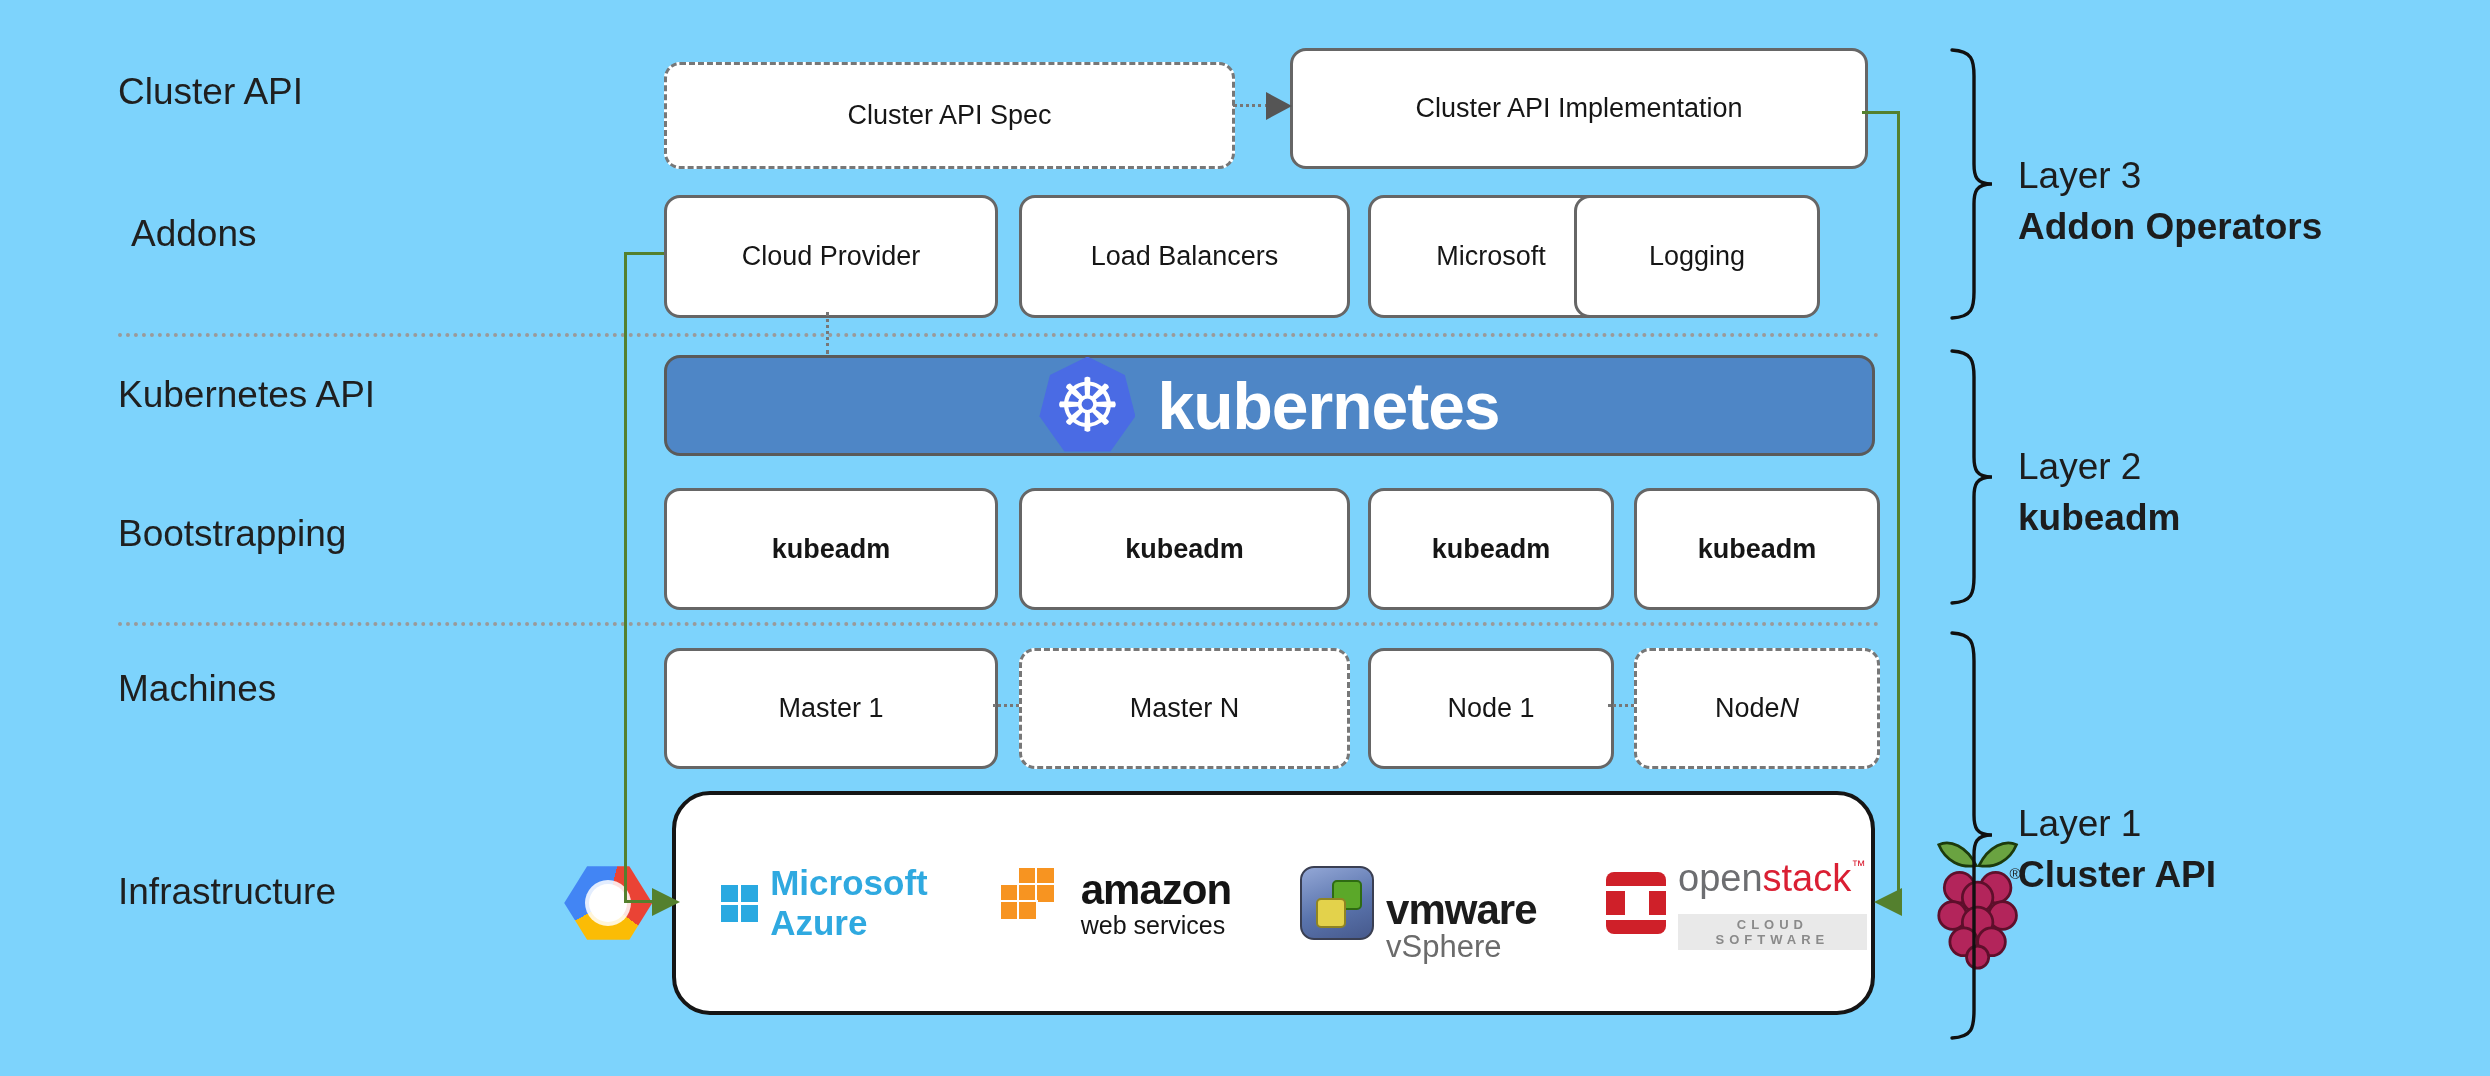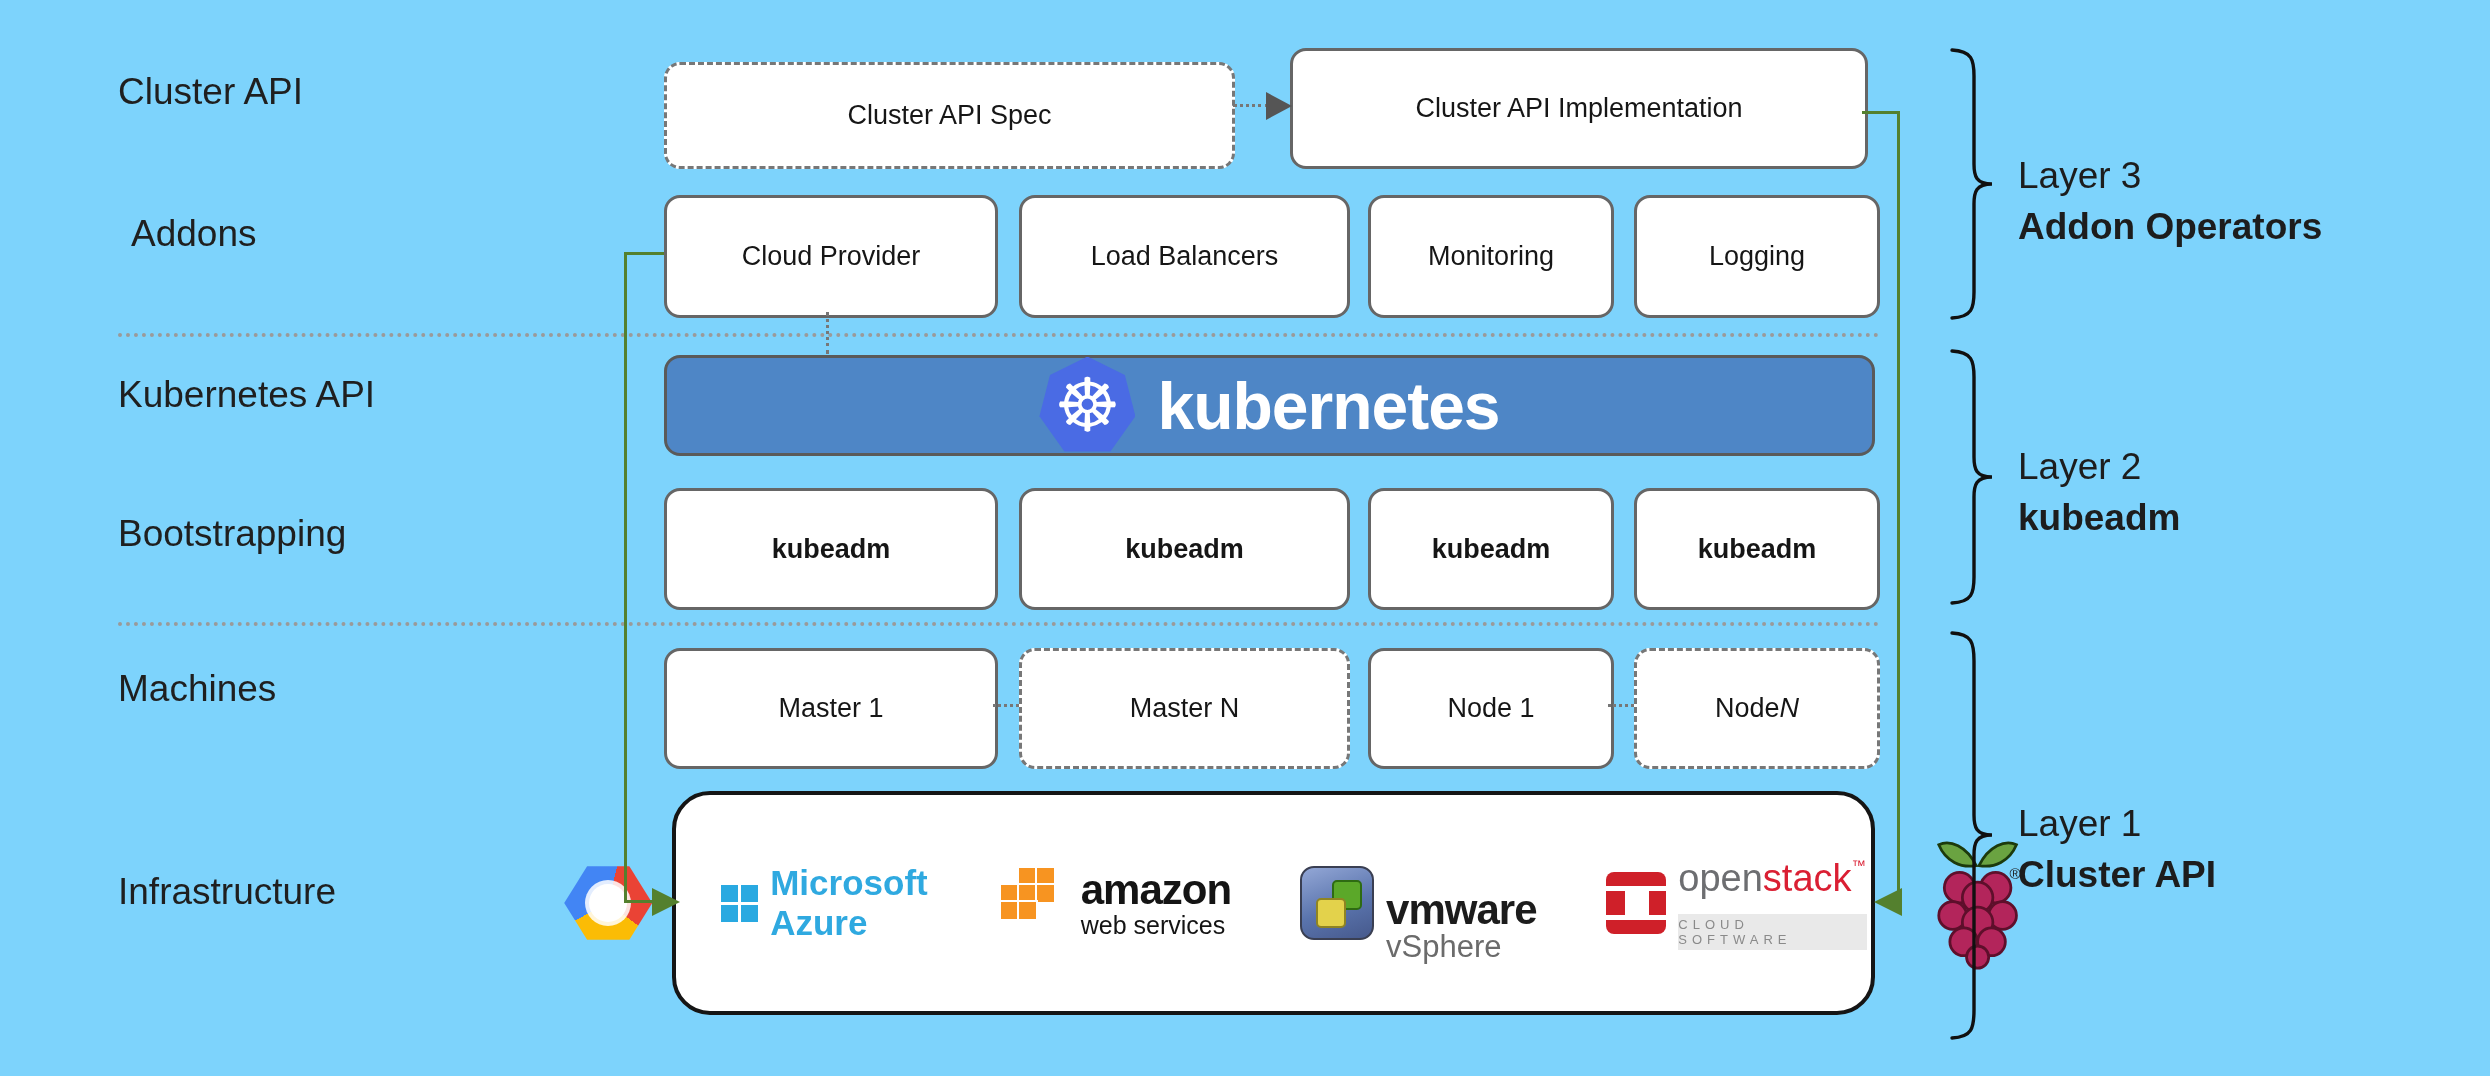--- a/index.html
+++ b/index.html
@@ -55,21 +55,21 @@
   .vmtxt .v2{font-size:31px;color:#6b6b6b;display:block;margin-top:0;}
   
   .osicon{width:62px;height:62px;background:#cf2029;border-radius:8px;position:relative;}
   .osicon .hole{position:absolute;left:19px;top:19px;width:24px;height:24px;background:#fff;}
   .osicon .s1,.osicon .s2{position:absolute;left:0;width:62px;height:5px;background:#fff;}
   .osicon .s1{top:14px;} .osicon .s2{top:43px;}
   .ostxt .o1{font-size:38px;color:#6d6e71;}
   .ostxt .o2{font-size:38px;color:#da1f33;}
   .ostm{font-size:14px;color:#da1f33;vertical-align:top;}
   .ossub{margin-top:14px;background:#e9e9e9;color:#8a8a8a;font-size:13px;letter-spacing:5px;
-         padding:3px 0;}
+         text-align:center;padding:3px 0;font-weight:bold;}
 </style>
 </head>
 <body>
 
 <div class="canvas">
 
   <div class="abs rowlabel" style="left:118px;top:71px">Cluster API</div>
   <div class="abs rowlabel" style="left:131px;top:213px">Addons</div>
   <div class="abs rowlabel" style="left:118px;top:374px">Kubernetes API</div>
   <div class="abs rowlabel" style="left:118px;top:513px">Bootstrapping</div>
@@ -79,22 +79,22 @@
   <div class="sep" style="left:118px;top:333px;width:1762px"></div>
   <div class="sep" style="left:118px;top:622px;width:1762px"></div>
 
   <div class="box dashed" style="left:664px;top:62px;width:565px;height:101px">Cluster API Spec</div>
   <div class="box" style="left:1290px;top:48px;width:572px;height:115px">Cluster API Implementation</div>
   <div class="doth" style="left:1233px;top:104px;width:36px"></div>
   <div class="tri" style="left:1266px;top:92px;border-left:26px solid #555;border-top:14px solid transparent;border-bottom:14px solid transparent"></div>
 
   <div class="box" style="left:664px;top:195px;width:328px;height:117px">Cloud Provider</div>
   <div class="box" style="left:1019px;top:195px;width:325px;height:117px">Load Balancers</div>
-  <div class="box" style="left:1368px;top:195px;width:240px;height:117px">Monitoring</div>
-  <div class="box" style="left:1634px;top:195px;width:240px;height:117px">Logging</div>
+  <div class="box" style="left:1368px;top:195px;width:240px;height:117px">Microsoft</div>
+  <div class="box" style="left:1574px;top:195px;width:240px;height:117px">Logging</div>
 
   <div class="dotv" style="left:826px;top:312px;height:42px"></div>
 
   <div class="banner" style="left:664px;top:355px;width:1205px;height:95px">
     <div class="k8slogo" style="background:#4a6be4">
         <span>☸</span>
       </div>
     <div class="bannertext">kubernetes</div>
   </div>
 

